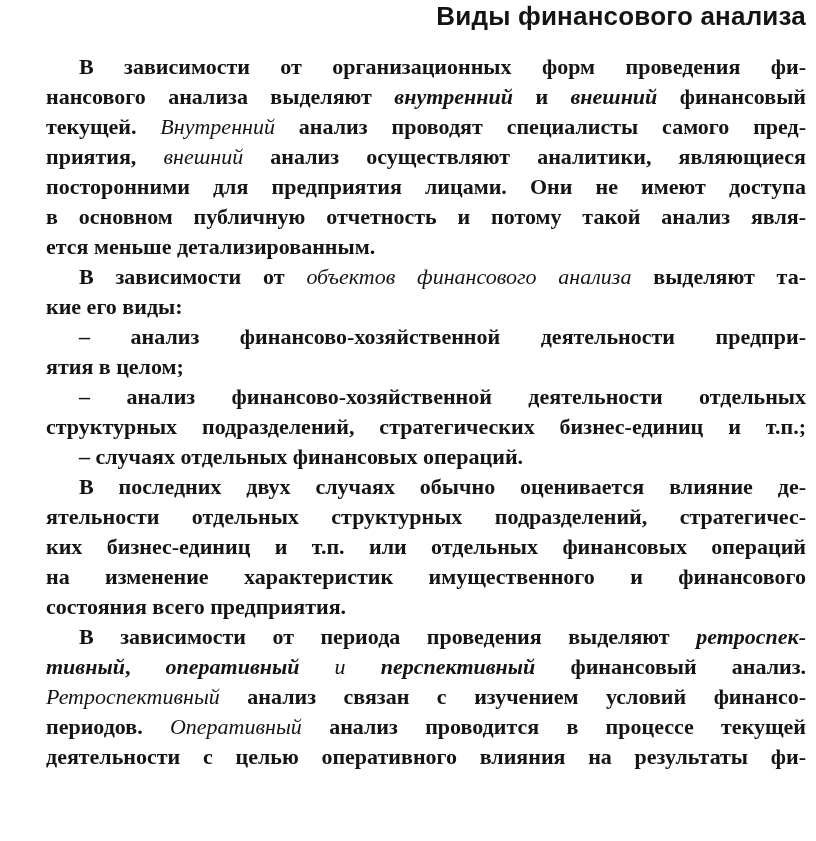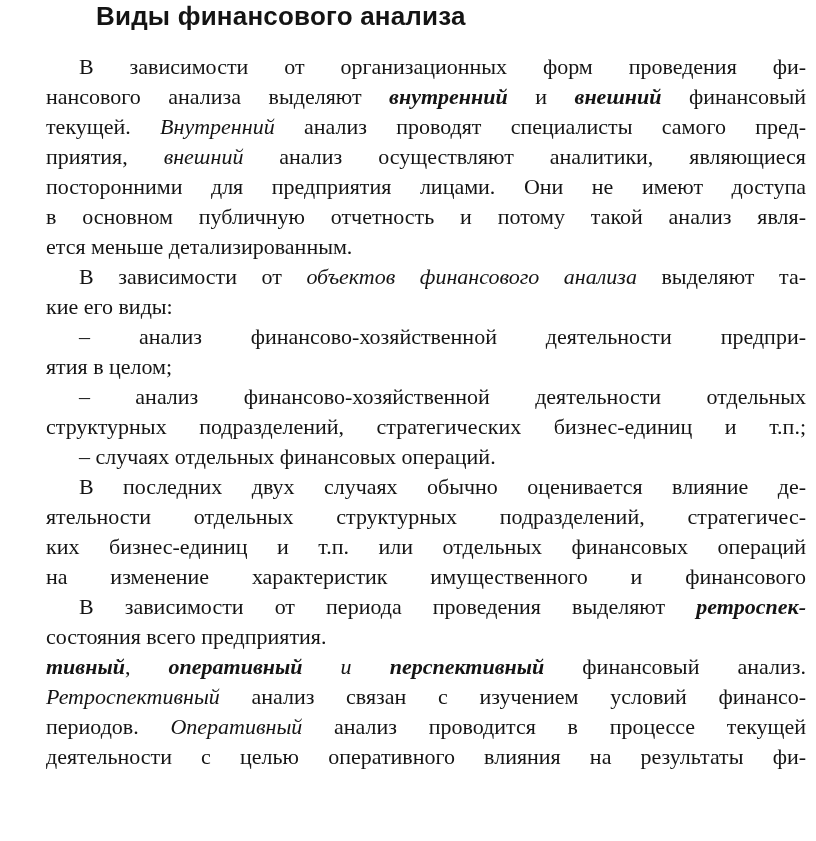--- a/index.html
+++ b/index.html
@@ -17,21 +17,21 @@
     font-family: "Liberation Serif", "DejaVu Serif", serif;
   }
   .title {
     position: absolute;
     top: 1px;
     left: 46px;
     width: 760px;
     padding-left: 50px;
     box-sizing: border-box;
     margin: 0;
-    text-align: left;
+    text-align: right;
     font-family: "Liberation Sans", "DejaVu Sans", sans-serif;
     font-weight: 700;
     font-size: 26px;
     letter-spacing: 0.2px;
     color: #141414;
   }
   .text-column {
     position: absolute;
     top: 52px;
     left: 46px;
@@ -47,21 +47,21 @@
     white-space: normal;
   }
   .line.noj {
     text-align: right;
     text-align-last: left;
     -moz-text-align-last: left;
   }
   .line.ind {
     text-indent: 33px;
   }
-  .seg-r { font-style: normal; font-weight: normal; }
+  .seg-r { font-style: normal; font-weight: bold; }
   .seg-i { font-style: italic; font-weight: normal; }
   .seg-bi { font-style: italic; font-weight: 700; }
 </style>
 </head>
 <body>
 
 <div class="page">
   <h1 class="title">Виды финансового анализа</h1>
   <div class="text-column">
       <div class="line ind"><span class="seg-r">В зависимости от организационных форм проведения фи-</span></div>
@@ -75,20 +75,20 @@
       <div class="line noj"><span class="seg-r">кие его виды:</span></div>
       <div class="line ind"><span class="seg-r">– анализ финансово-хозяйственной деятельности предпри-</span></div>
       <div class="line noj"><span class="seg-r">ятия в целом;</span></div>
       <div class="line ind"><span class="seg-r">– анализ финансово-хозяйственной деятельности отдельных</span></div>
       <div class="line"><span class="seg-r">структурных подразделений, стратегических бизнес-единиц и т.п.;</span></div>
       <div class="line ind noj"><span class="seg-r">– случаях отдельных финансовых операций.</span></div>
       <div class="line ind"><span class="seg-r">В последних двух случаях обычно оценивается влияние де-</span></div>
       <div class="line"><span class="seg-r">ятельности отдельных структурных подразделений, стратегичес-</span></div>
       <div class="line"><span class="seg-r">ких бизнес-единиц и т.п. или отдельных финансовых операций</span></div>
       <div class="line"><span class="seg-r">на изменение характеристик имущественного и финансового</span></div>
+      <div class="line noj"><span class="seg-r">состояния всего предприятия.</span></div>
       <div class="line ind"><span class="seg-r">В зависимости от периода проведения выделяют </span><span class="seg-bi">ретроспек-</span></div>
-      <div class="line noj"><span class="seg-r">состояния всего предприятия.</span></div>
       <div class="line"><span class="seg-bi">тивный</span><span class="seg-r">, </span><span class="seg-bi">оперативный</span><span class="seg-i"> и </span><span class="seg-bi">перспективный</span><span class="seg-r"> финансовый анализ.</span></div>
       <div class="line"><span class="seg-i">Ретроспективный</span><span class="seg-r"> анализ связан с изучением условий финансо-</span></div>
       <div class="line"><span class="seg-r">периодов. </span><span class="seg-i">Оперативный</span><span class="seg-r"> анализ проводится в процессе текущей</span></div>
       <div class="line"><span class="seg-r">деятельности с целью оперативного влияния на результаты фи-</span></div>
     </div>
 </div>
 
 </body></html>

